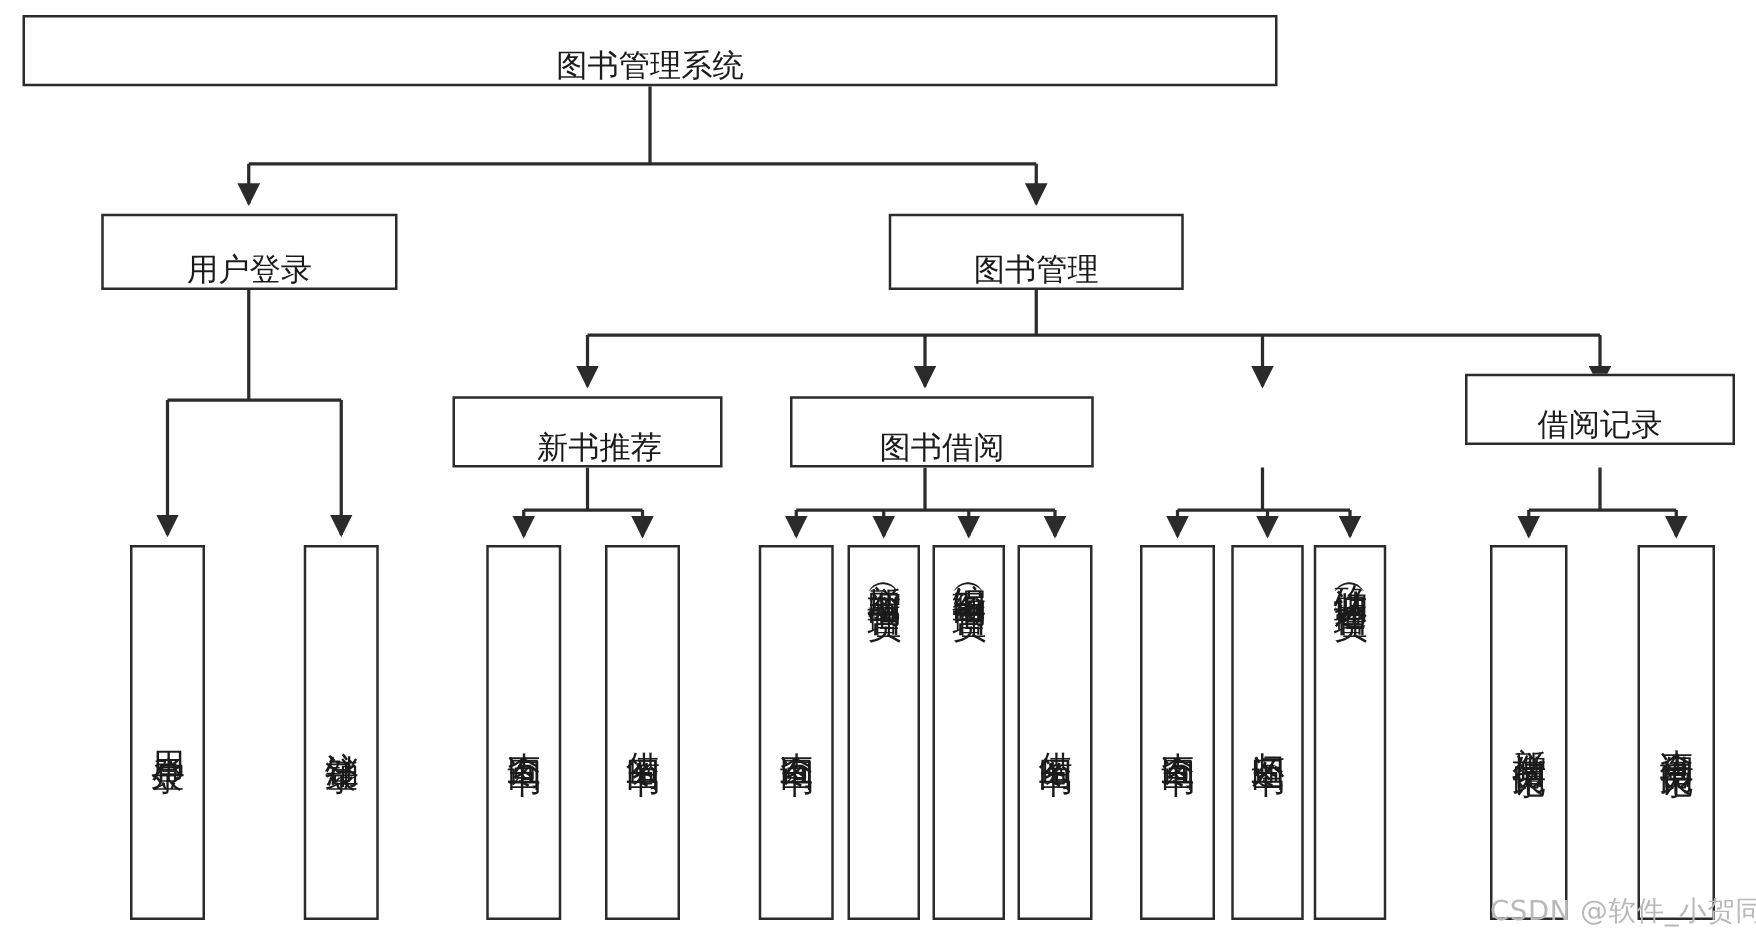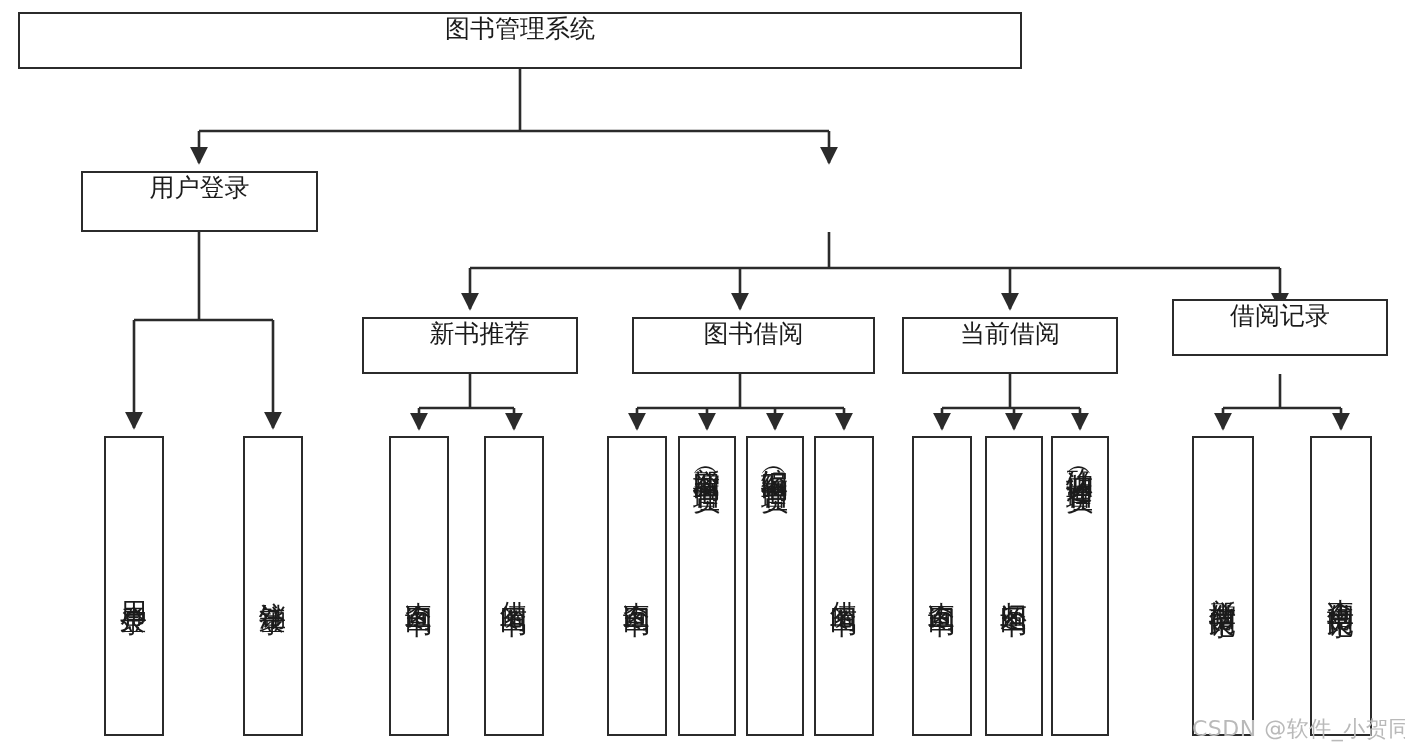--- a/index.html
+++ b/index.html
@@ -24,21 +24,21 @@
     width: 1405px;
     height: 747px;
     pointer-events: none;
   }
   .node {
     position: absolute;
     box-sizing: border-box;
     border: 2.5px solid #2b2b2b;
     background: #ffffff;
     display: flex;
-    align-items: flex-start;
+    align-items: flex-end;
     justify-content: center;
     color: #1b1b1b;
   }
   .node .label {
     display: block;
     text-align: center;
     line-height: 1.18;
     white-space: nowrap;
   }
   
@@ -127,29 +127,29 @@
     </g>
   </svg>
 
   <div class="node root h" style="left:18px; top:12px; width:1004px; height:57px;">
     <span class="label">图书管理系统</span>
   </div>
 
   <div class="node h" style="left:81px; top:171px; width:237px; height:61px;">
     <span class="label">用户登录</span>
   </div>
+  <div class="node h" style="left:711px; top:171px; width:236px; height:61px;">
+    <span class="label">图书管理</span>
+  </div>
 
   <div class="node h" style="left:362px; top:317px; width:216px; height:57px;padding-left:19px;">
     <span class="label">新书推荐</span>
   </div>
   <div class="node h" style="left:632px; top:317px; width:243px; height:57px;">
     <span class="label">图书借阅</span>
-  </div>
-  <div class="node h" style="left:902px; top:317px; width:216px; height:57px;">
-    <span class="label">当前借阅</span>
   </div>
   <div class="node h" style="left:1172px; top:299px; width:216px; height:57px;">
     <span class="label">借阅记录</span>
   </div>
 
   <div class="node v mid" style="left:104px; top:436px; width:60px; height:300px;">
     <span class="label">用户登录</span>
   </div>
   <div class="node v mid" style="left:243px; top:436px; width:60px; height:300px;">
     <span class="label">注销登录</span>

